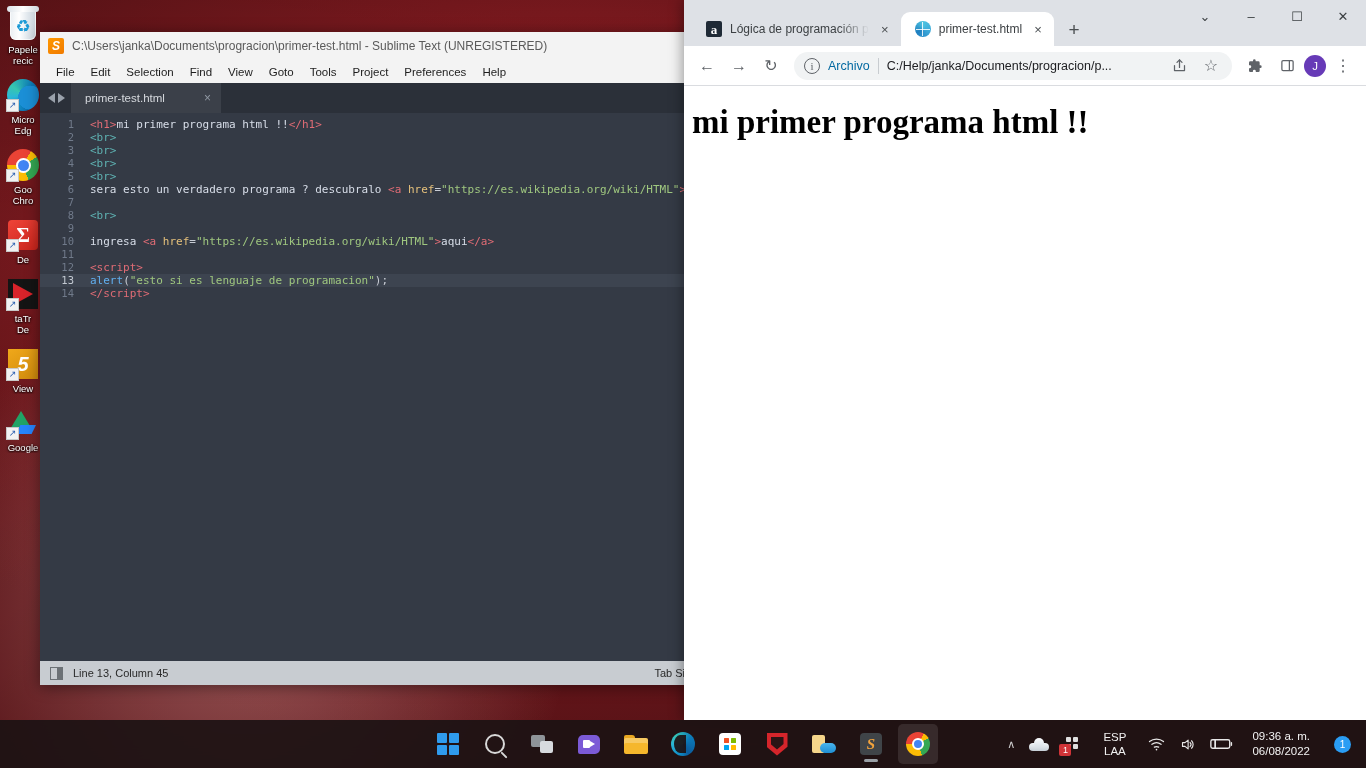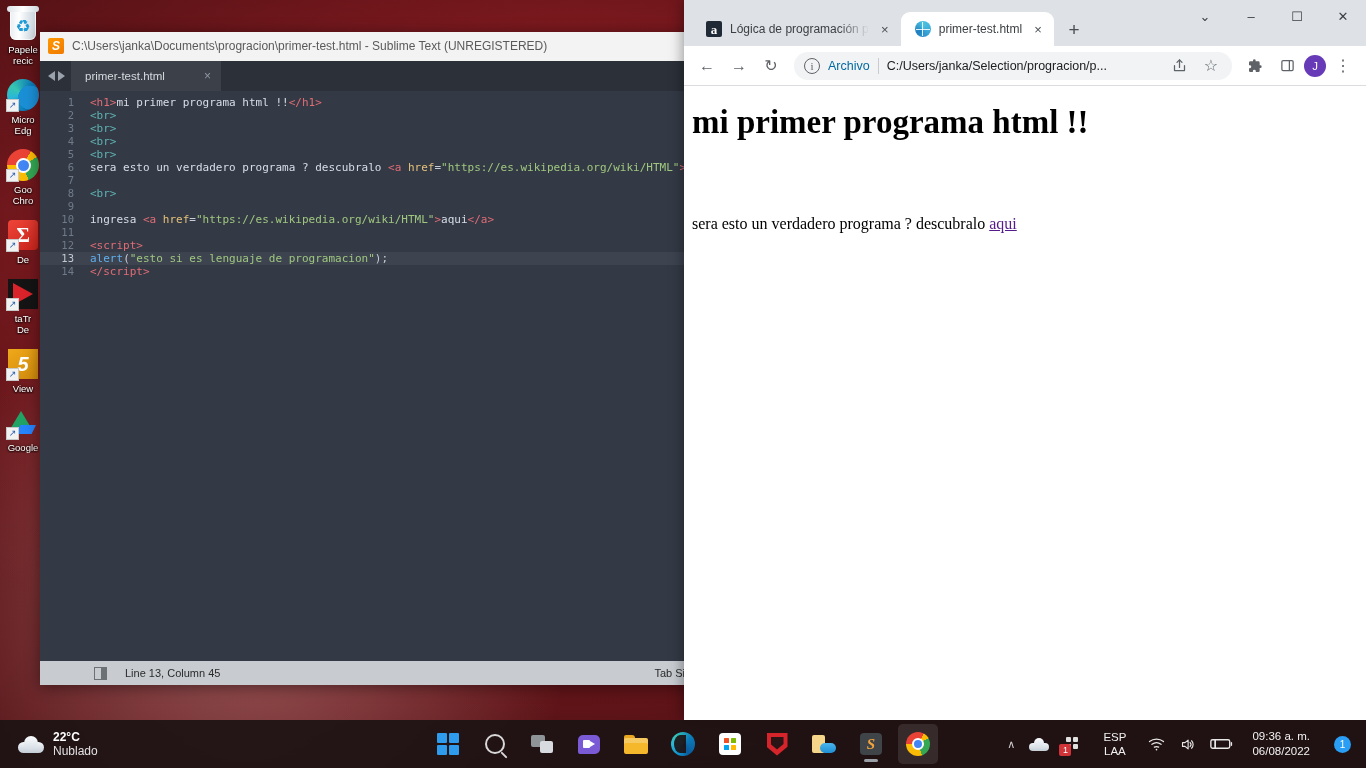--- a/index.html
+++ b/index.html
@@ -261,21 +261,21 @@
   .tok-txt   { color: #d8dee9; }
   .tok-fn    { color: #61afef; }
   .tok-punct { color: #c8ccd4; }
   .st-statusbar {
     height: 24px;
     background: #c8ccd1;
     display: flex; align-items: center;
     padding: 0 10px;
     justify-content: space-between;
   }
-  .st-status-left { display: flex; align-items: center; gap: 18px; margin-left: 44px; }
+  .st-status-left { display: flex; align-items: center; gap: 10px; }
   .st-sb-icon {
     width: 13px; height: 13px;
     border: 1.5px solid #6c7176;
     position: relative;
   }
   .st-sb-icon::after {
     content: ""; position: absolute; right: 0; top: 0; bottom: 0;
     width: 5px; background: #6c7176;
   }
   .st-status-text { font-size: 11px; color: #2a2a2a; }
@@ -710,20 +710,32 @@
     <div class="desk-label">Google</div>
   </div>
 </div>
 
 <div id="sublime">
   <div class="st-titlebar">
     <div class="st-appicon">S</div>
     <div class="st-title">C:\Users\janka\Documents\progracion\primer-test.html - Sublime Text (UNREGISTERED)</div>
   </div>
 
+  <div class="st-menubar">
+    <div class="st-menu-item">File</div>
+    <div class="st-menu-item">Edit</div>
+    <div class="st-menu-item">Selection</div>
+    <div class="st-menu-item">Find</div>
+    <div class="st-menu-item">View</div>
+    <div class="st-menu-item">Goto</div>
+    <div class="st-menu-item">Tools</div>
+    <div class="st-menu-item">Project</div>
+    <div class="st-menu-item">Preferences</div>
+    <div class="st-menu-item">Help</div>
+  </div>
 
   <div class="st-tabbar">
     <div class="st-navarrows">
       <span class="nav-tri nav-left"></span>
       <span class="nav-tri nav-right"></span>
     </div>
     <div class="st-tab">
       <span class="st-tab-label">primer-test.html</span>
       <span class="st-tab-close">×</span>
     </div>
@@ -780,21 +792,21 @@
   </div>
 
   <div class="ch-toolbar">
     <div class="ch-btn">←</div>
     <div class="ch-btn">→</div>
     <div class="ch-btn">↻</div>
     <div class="ch-omnibox">
       <span class="ch-info-icon">i</span>
       <span class="ch-scheme">Archivo</span>
       <span class="ch-omni-sep"></span>
-      <span class="ch-url">C:/Users/janka/Selection/progracion/p...</span>
+      <span class="ch-url">C:/Help/janka/Documents/progracion/p...</span>
       <span class="ch-omni-actions">
         <span class="ch-btn">
           <svg width="15" height="15" viewBox="0 0 24 24" fill="none" stroke="#5f6368" stroke-width="2" stroke-linecap="round" stroke-linejoin="round">
               <path d="M4 12v8h16v-8"></path>
               <path d="M12 3v12"></path>
               <path d="M8 7l4-4 4 4"></path>
             </svg>
         </span>
         <span class="ch-btn">☆</span>
       </span>
@@ -810,32 +822,24 @@
           <line x1="15" y1="4" x2="15" y2="20"></line>
         </svg>
     </div>
     <div class="ch-avatar">J</div>
     <div class="ch-btn">⋮</div>
   </div>
 
   <div class="ch-page">
     <h1 class="pg-h1">mi primer programa html !!</h1>
     <div class="pg-spacer"></div>
-    <p class="pg-p"><span>sera esto un verdadero programa ? descubralo </span><a class="pg-link" href="#">aqui</a></p>
   </div>
 </div>
 
 <div id="taskbar">
-  <div class="tb-weather">
-    <span class="tb-cloud"></span>
-    <span class="tb-weather-txt">
-      <div class="tb-temp">22°C</div>
-      <div class="tb-cond">Nublado</div>
-    </span>
-  </div>
 
   <div class="tb-center">
     <div class="tb-app">
       <span class="tb-start">
           <i></i>
           <i></i>
           <i></i>
           <i></i>
         </span>
     </div>

